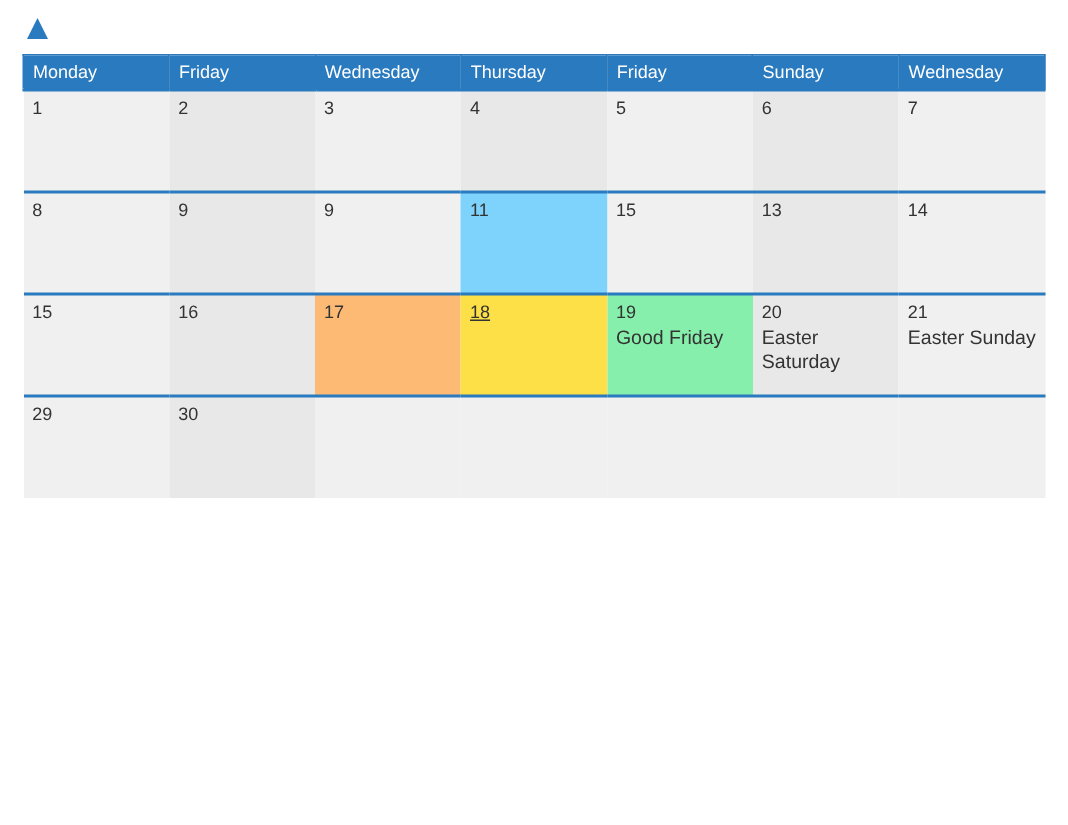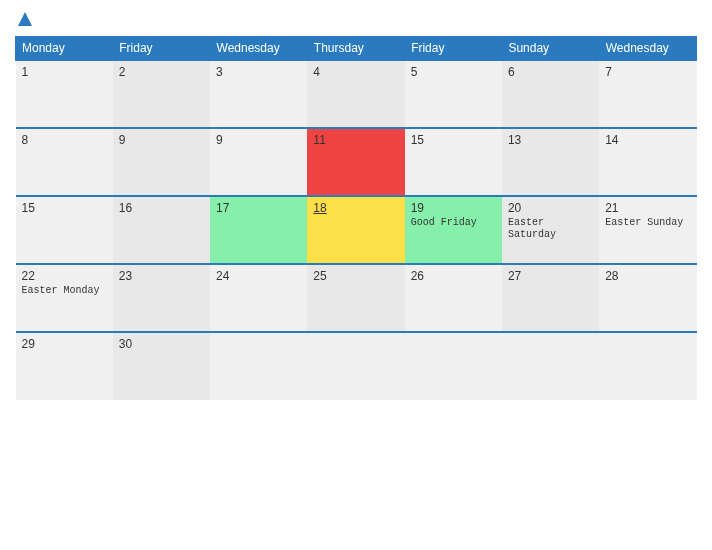--- a/index.html
+++ b/index.html
@@ -83,25 +83,24 @@
     .calendar tbody tr td:nth-child(even) {
       background: #e8e8e8;
     }
     .day-number {
       font-size: 12px;
       color: #333;
       display: block;
       margin-bottom: 2px;
     }
     .holiday-name {
-      font-size: 10px;
+      font-size: 13px;
       color: #333;
       display: block;
       line-height: 1.2;
-      font-family: Liberation Mono, monospace;
     }
     .empty-cell {
       background: #f0f0f0 !important;
       border-top: 2px solid #2a7abf;
     }
   </style>
 </head>
 <body>
 
 <div class="page">
@@ -156,81 +155,57 @@
         <tr>
           <td style="background: rgb(240, 240, 240);">
             <span class="day-number">8</span>
           </td>
           <td style="background: rgb(232, 232, 232);">
             <span class="day-number">9</span>
           </td>
           <td style="background: rgb(240, 240, 240);">
             <span class="day-number">9</span>
           </td>
-          <td style="background: #ef4444;">
+          <td style="background: #7dd3fc;">
             <span class="day-number">11</span>
           </td>
           <td style="background: rgb(240, 240, 240);">
             <span class="day-number">15</span>
           </td>
           <td style="background: rgb(232, 232, 232);">
             <span class="day-number">13</span>
           </td>
           <td style="background: rgb(240, 240, 240);">
             <span class="day-number">14</span>
           </td>
         </tr>
         <tr>
           <td style="background: rgb(240, 240, 240); margin-top: 20px;">
             <span class="day-number">15</span>
           </td>
           <td style="background: rgb(232, 232, 232);">
             <span class="day-number">16</span>
           </td>
-          <td style="background: #86efac;">
+          <td style="background: #fdba74;">
             <span class="day-number">17</span>
           </td>
           <td style="background: #fde047; text-decoration: underline;">
             <span class="day-number">18</span>
           </td>
           <td style="background: #86efac;">
             <span class="day-number">19</span>
             <span class="holiday-name">Good Friday</span>
           </td>
           <td style="background: rgb(232, 232, 232);">
             <span class="day-number">20</span>
             <span class="holiday-name">Easter Saturday</span>
           </td>
           <td style="background: rgb(240, 240, 240);">
             <span class="day-number">21</span>
             <span class="holiday-name">Easter Sunday</span>
-          </td>
-        </tr>
-        <tr>
-          <td style="background: rgb(240, 240, 240);">
-            <span class="day-number">22</span>
-            <span class="holiday-name">Easter Monday</span>
-          </td>
-          <td style="background: rgb(232, 232, 232);">
-            <span class="day-number">23</span>
-          </td>
-          <td style="background: rgb(240, 240, 240);">
-            <span class="day-number">24</span>
-          </td>
-          <td style="background: rgb(232, 232, 232);">
-            <span class="day-number">25</span>
-          </td>
-          <td style="background: rgb(240, 240, 240);">
-            <span class="day-number">26</span>
-          </td>
-          <td style="background: rgb(232, 232, 232);">
-            <span class="day-number">27</span>
-          </td>
-          <td style="background: rgb(240, 240, 240);">
-            <span class="day-number">28</span>
           </td>
         </tr>
         <tr>
           <td style="background: rgb(240, 240, 240);">
             <span class="day-number">29</span>
           </td>
           <td style="background: rgb(232, 232, 232);">
             <span class="day-number">30</span>
           </td>
           <td class="empty-cell" style="border-top: 2px solid rgb(42, 122, 191); background: rgb(240, 240, 240);"></td>

